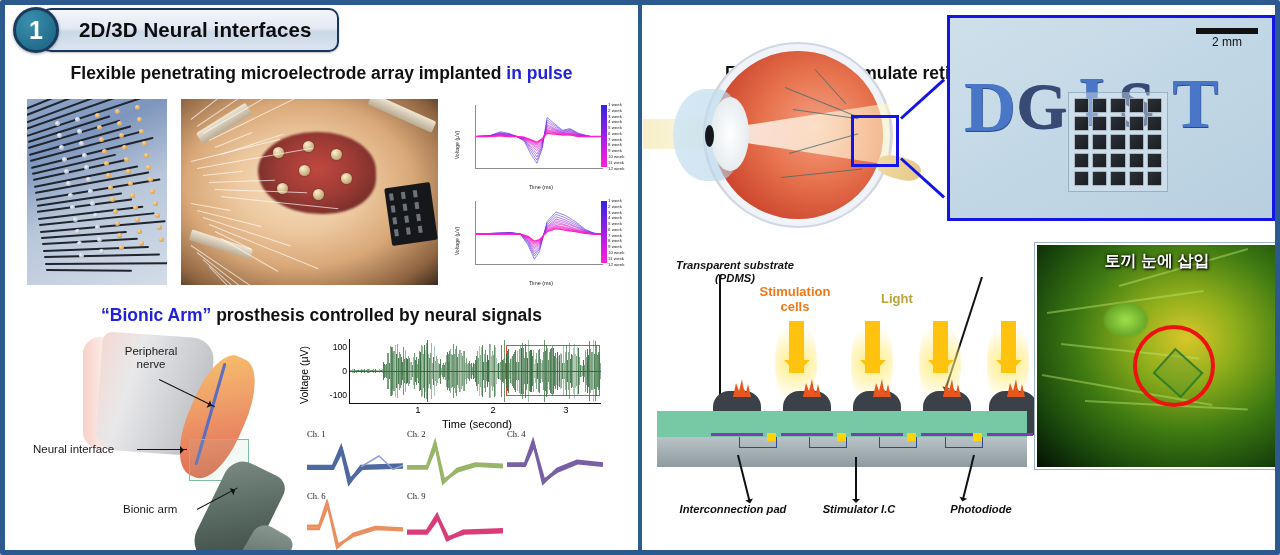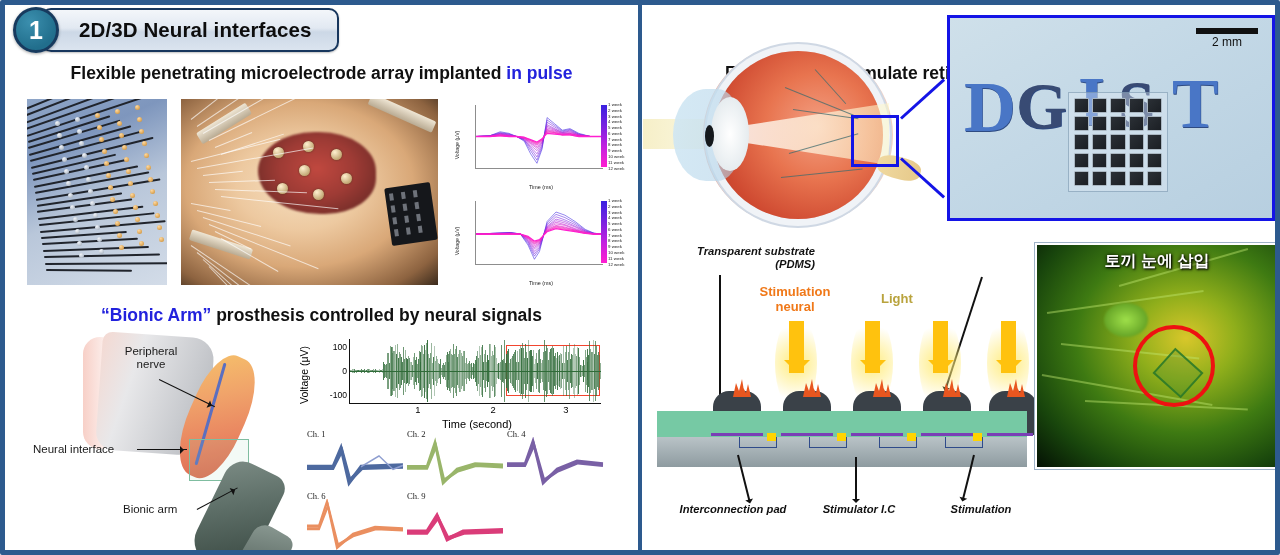--- a/index.html
+++ b/index.html
@@ -816,28 +816,28 @@
           <i></i>
           <i></i>
       </div>
       <div class="scale">
         <div class="bar"></div>
         <div class="txt">2 mm</div>
       </div>
     </div>
 
     <div id="schem">
-      <div class="sch-lbl" style="left:4px;top:2px;width:160px;text-align:right;">Transparent substrate
+      <div class="sch-lbl" style="left:4px;top:16px;width:160px;">Transparent substrate
 (PDMS)</div>
       <div class="sch-arrow" style="left:68px;top:32px;height:130px;"></div>
 
       <div class="sch-arrow" style="left:330px;top:34px;height:118px;transform:rotate(18deg);"></div>
 
       <div class="stim-lbl" style="left:96px;top:42px;width:96px;">Stimulation
-neural</div>
+cells</div>
       <div class="light-lbl" style="left:230px;top:48px;">Light</div>
 
       <div class="glow" style="left:124px;top:72px;width:42px;height:96px;"></div>
       <div class="glow" style="left:200px;top:72px;width:42px;height:96px;"></div>
       <div class="glow" style="left:268px;top:72px;width:42px;height:96px;"></div>
       <div class="glow" style="left:336px;top:72px;width:42px;height:96px;"></div>
       <div class="ybeam" style="left:138px;top:78px;height:52px;"></div>
       <div class="ybeam" style="left:214px;top:78px;height:52px;"></div>
       <div class="ybeam" style="left:282px;top:78px;height:52px;"></div>
       <div class="ybeam" style="left:350px;top:78px;height:52px;"></div>
@@ -872,21 +872,21 @@
       <div class="wire" style="left:158px;top:194px;width:36px;height:10px;"></div>
       <div class="wire" style="left:228px;top:194px;width:36px;height:10px;"></div>
       <div class="wire" style="left:294px;top:194px;width:36px;height:10px;"></div>
 
       <div class="sch-arrow" style="left:86px;top:212px;height:48px;transform:rotate(-14deg);"></div>
       <div class="sch-arrow" style="left:204px;top:214px;height:44px;"></div>
       <div class="sch-arrow" style="left:322px;top:212px;height:46px;transform:rotate(14deg);"></div>
 
       <div class="sch-lbl" style="left:2px;top:260px;width:160px;">Interconnection pad</div>
       <div class="sch-lbl" style="left:148px;top:260px;width:120px;">Stimulator I.C</div>
-      <div class="sch-lbl" style="left:278px;top:260px;width:104px;">Stimulation</div>
+      <div class="sch-lbl" style="left:278px;top:260px;width:104px;">Photodiode</div>
     </div>
 
     <div id="fundus">
       <div class="bg"></div>
       <div class="streak" style="left:4%;top:30%;width:66%;transform:rotate(-8deg)"></div>
       <div class="streak" style="left:10%;top:44%;width:58%;transform:rotate(6deg)"></div>
       <div class="streak" style="left:2%;top:58%;width:72%;transform:rotate(10deg)"></div>
       <div class="streak" style="left:34%;top:18%;width:56%;transform:rotate(-16deg)"></div>
       <div class="streak" style="left:20%;top:70%;width:68%;transform:rotate(3deg)"></div>
       <div class="disc"></div>

